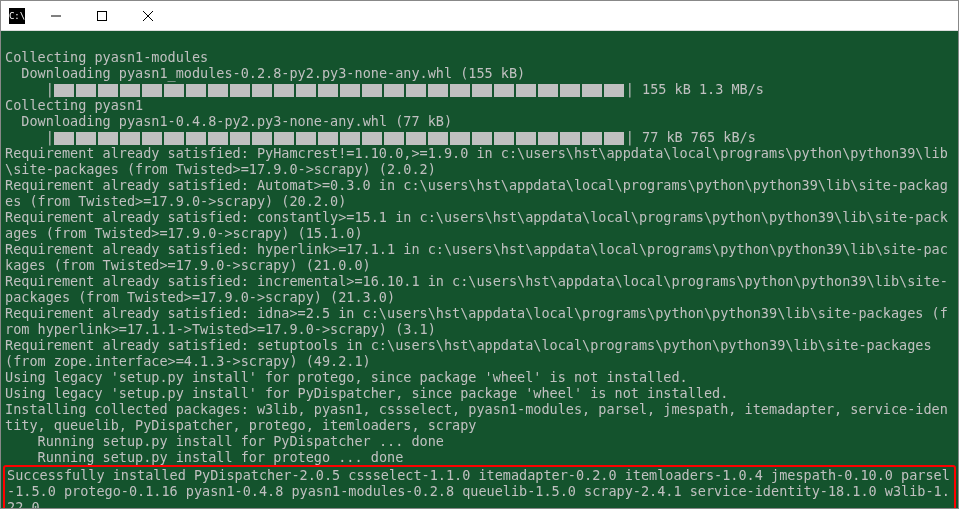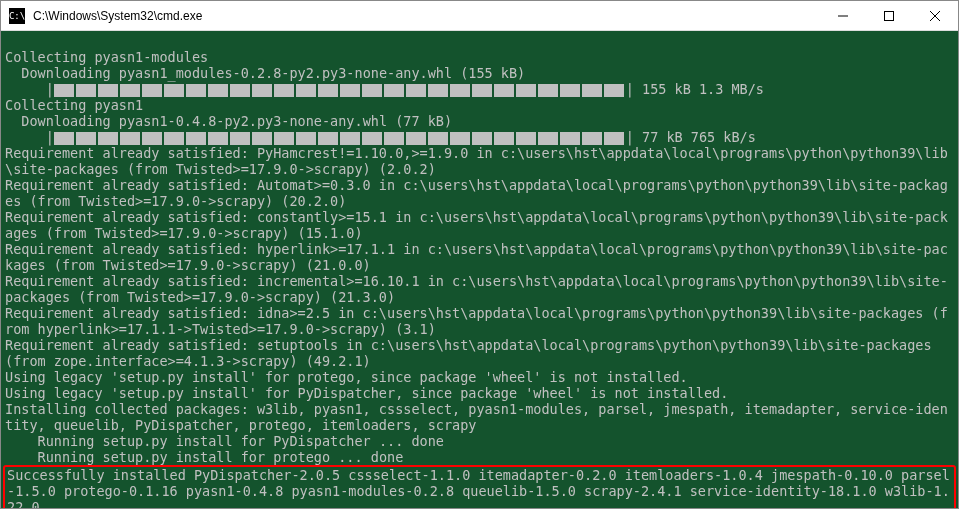--- a/index.html
+++ b/index.html
@@ -90,21 +90,20 @@
     font-size: 14px;
   }
 </style>
 </head>
 <body>
 
 <div class="window">
 
   <div class="title-bar">
     <div class="title-icon">C:\</div>
-    <div class="title-text">C:\Windows\System32\cmd.exe</div>
     <div class="win-btn">
       <svg viewBox="0 0 10 10">
           <line x1="0" y1="5" x2="10" y2="5" stroke="#000" stroke-width="1"></line>
         </svg>
     </div>
     <div class="win-btn">
       <svg viewBox="0 0 10 10">
           <rect x="0.5" y="0.5" width="9" height="9" fill="none" stroke="#000" stroke-width="1"></rect>
         </svg>
     </div>

